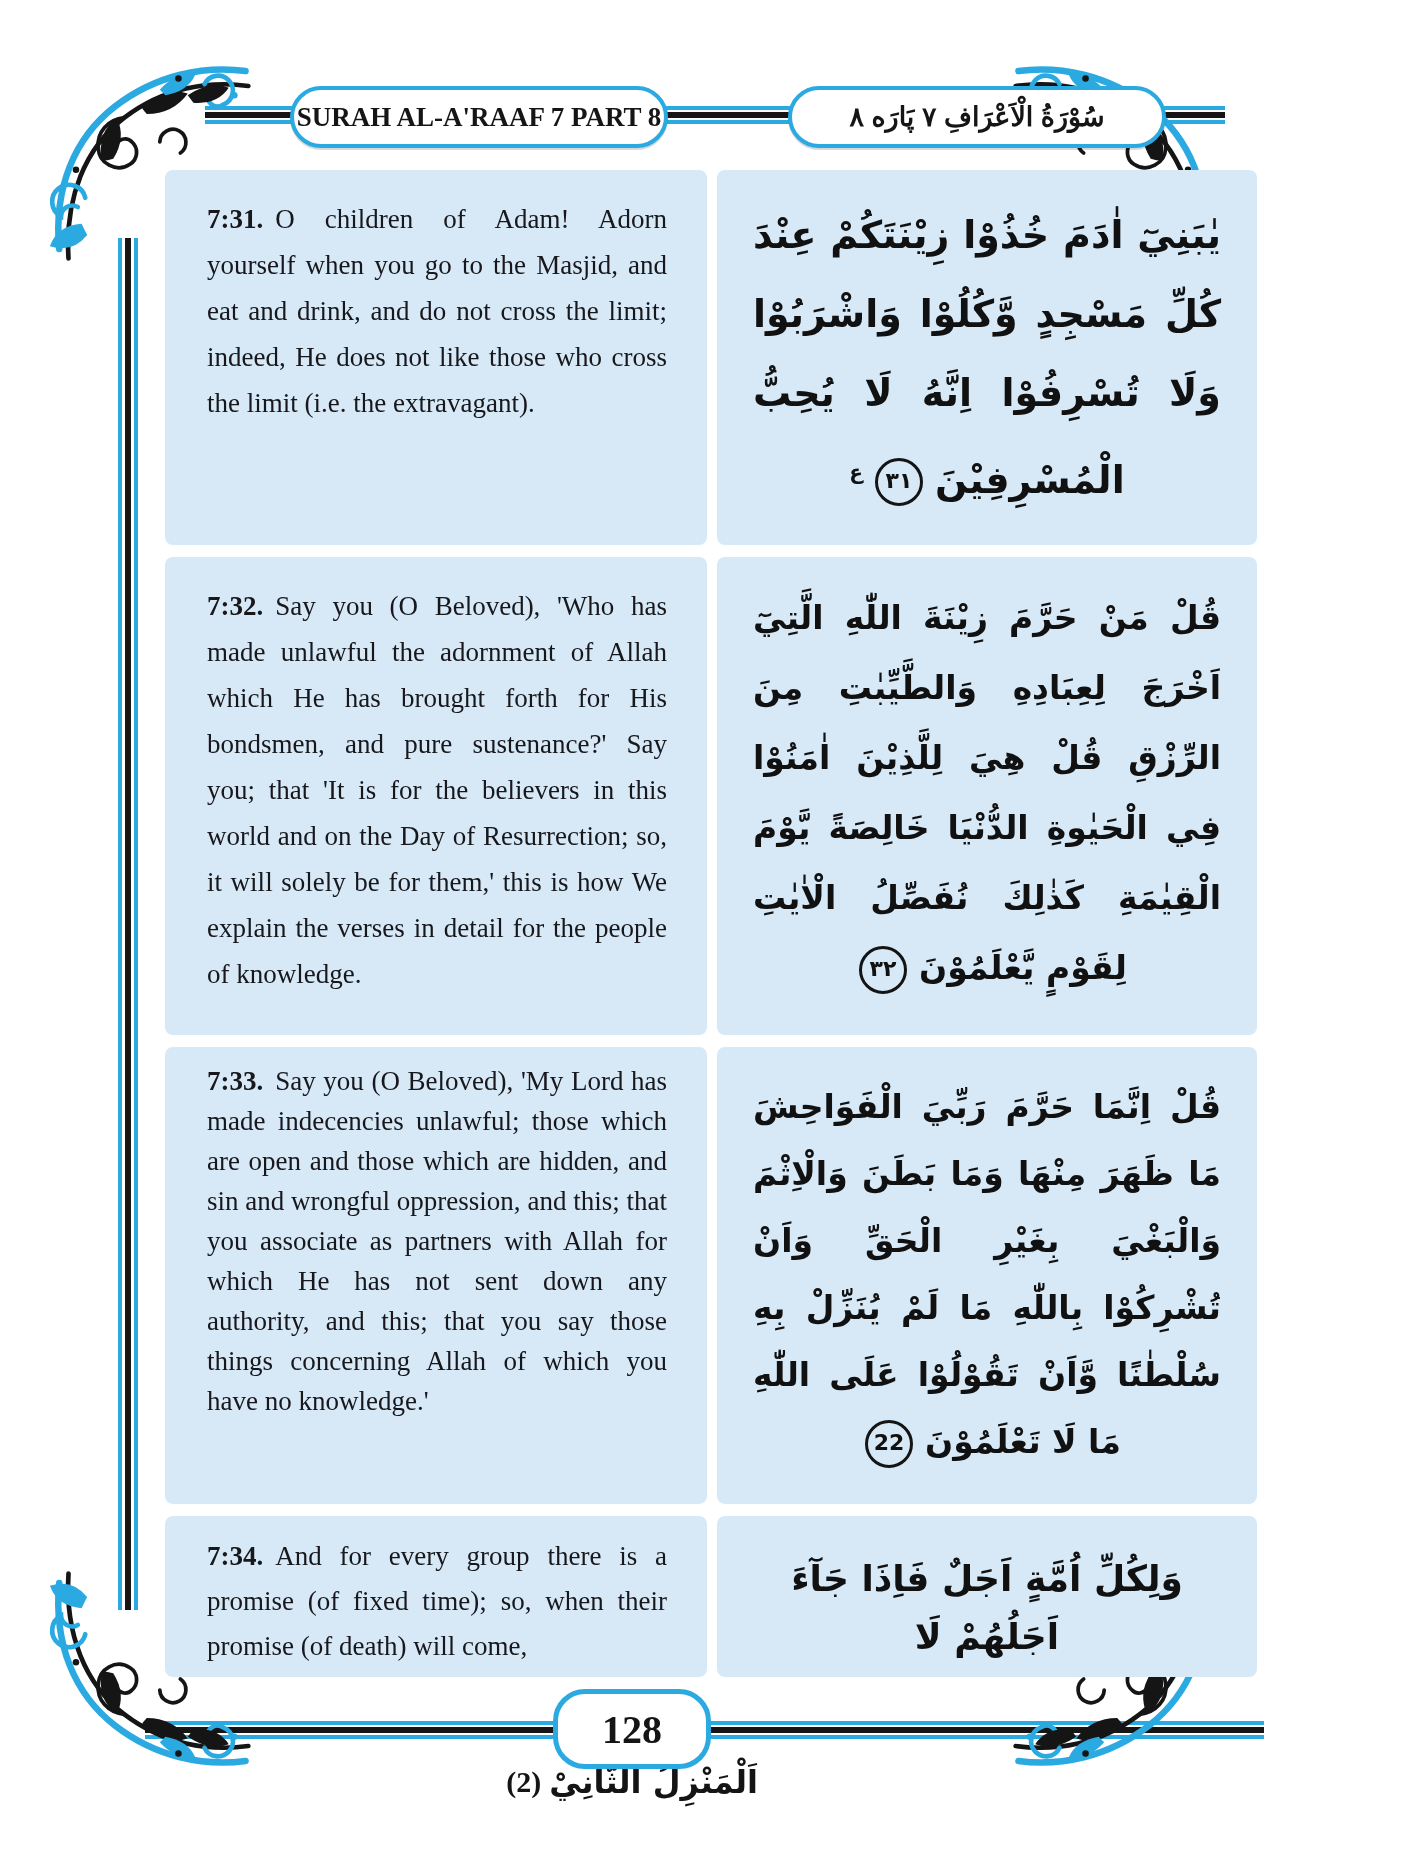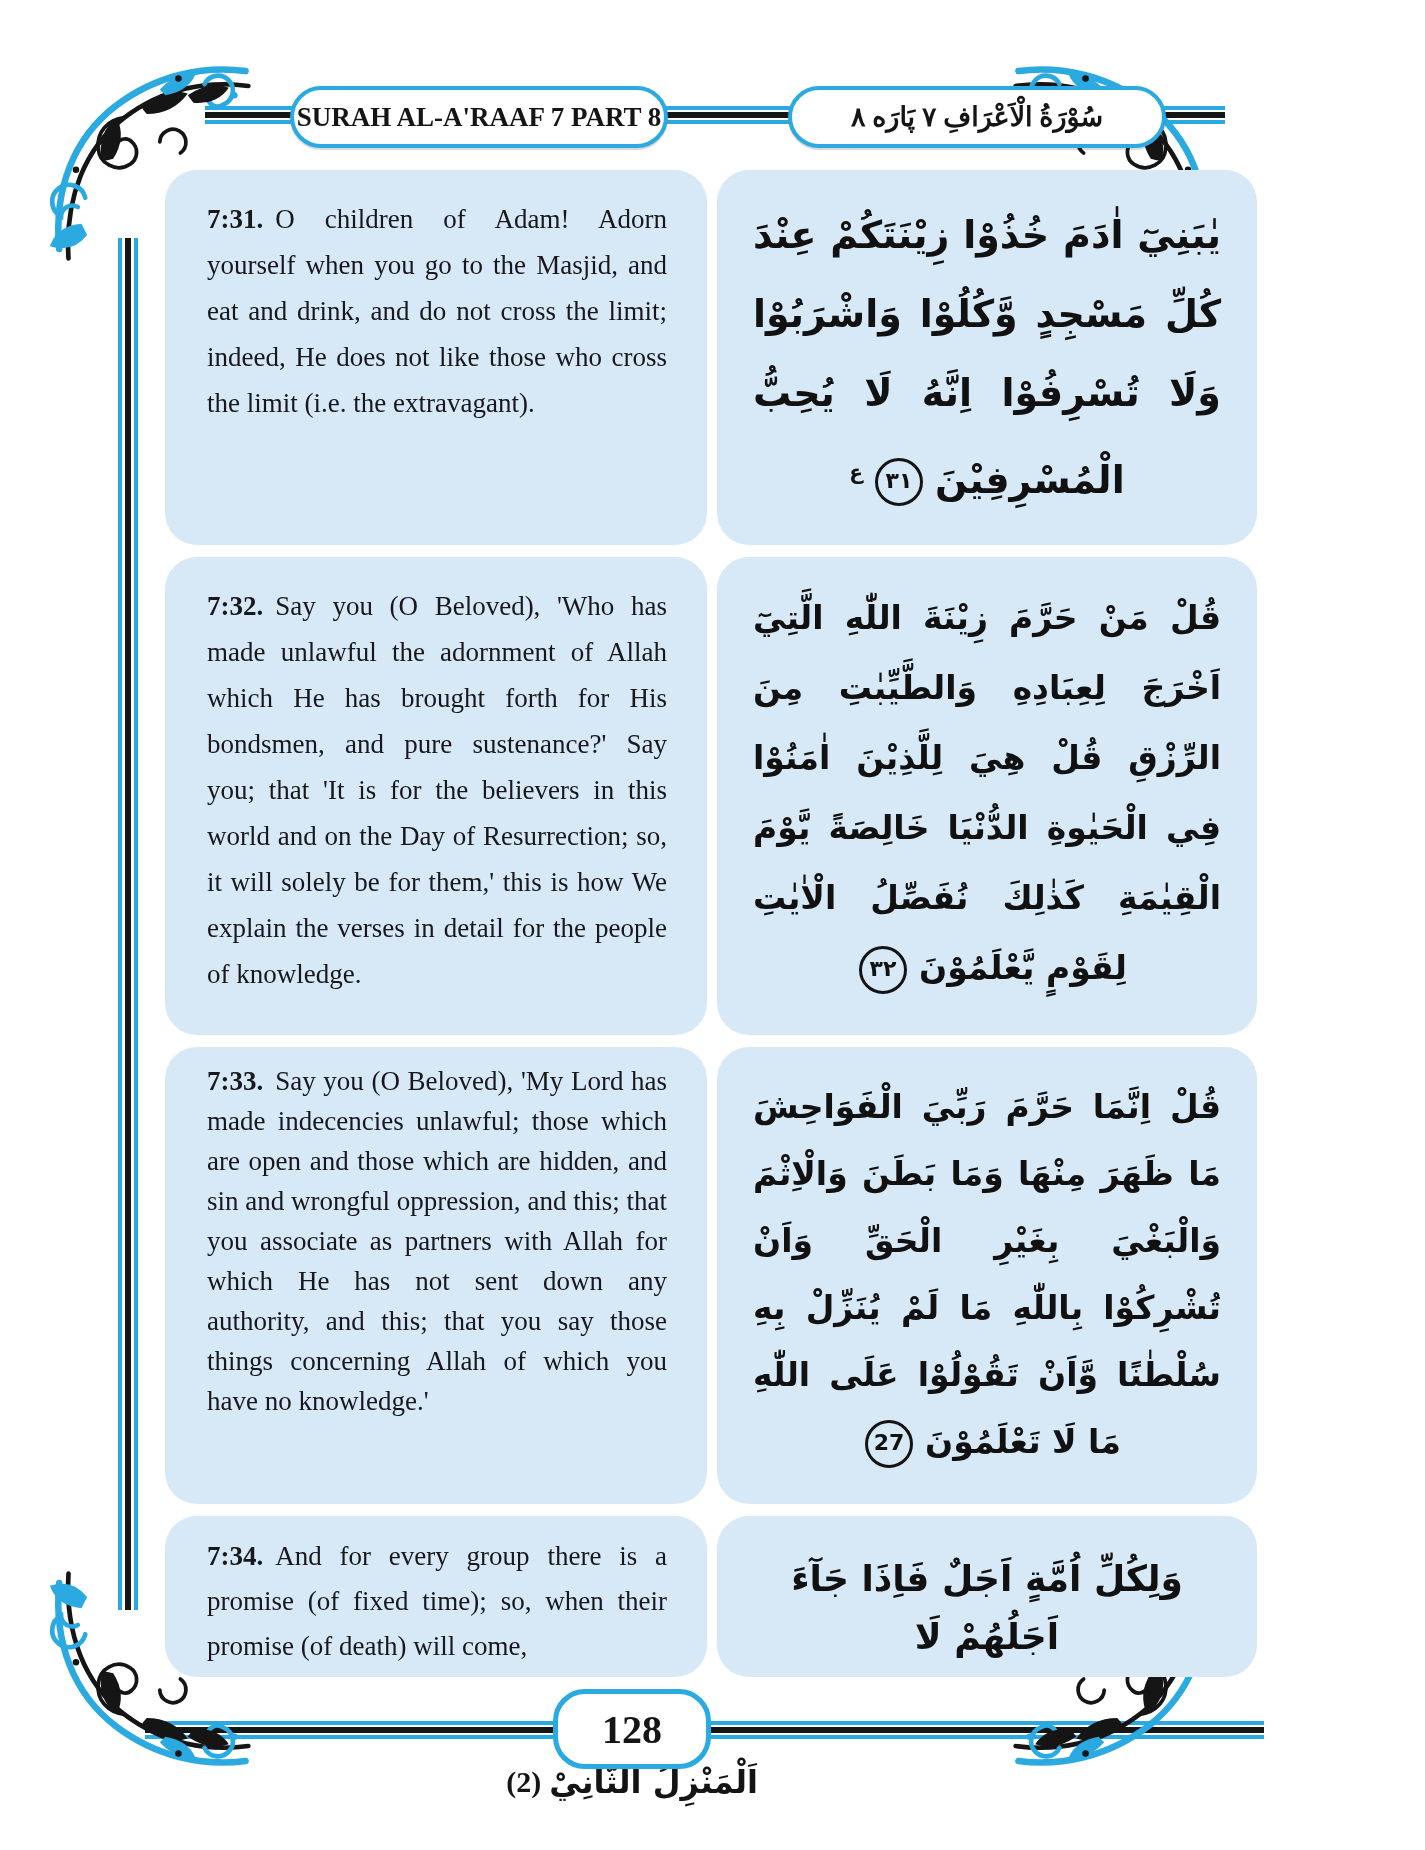--- a/index.html
+++ b/index.html
@@ -36,30 +36,30 @@
   .corner.br{right:48px;bottom:76px;transform:scale(-1,-1);}
 
   
   .banner{
     position:absolute;top:86px;height:54px;width:370px;z-index:3;
     background:#ffffff;border:4px solid #2BA9E1;border-radius:31px;
     display:flex;align-items:center;justify-content:center;
     box-shadow:0 2px 0 rgba(0,0,0,0.15);
   }
   .banner.en{left:290px;font-weight:bold;font-size:27px;letter-spacing:0px;color:#151515;}
-  .banner.ar{left:788px;font-family:Liberation Serif, serif;font-weight:bold;font-size:27px;color:#151515;}
+  .banner.ar{left:788px;font-family:Liberation Sans, sans-serif;font-weight:bold;font-size:27px;color:#151515;}
 
   
   .grid{
     position:absolute;left:165px;top:170px;width:1092px;z-index:2;
     display:grid;grid-template-columns:542px 540px;
     grid-template-rows:375px 478px 457px 161px;
     column-gap:10px;row-gap:12px;
   }
-  .panel{background:#D7E9F7;border-radius:32px;overflow:hidden;box-sizing:border-box;}
+  .panel{background:#D7E9F7;border-radius:8px;overflow:hidden;box-sizing:border-box;}
   .panel.en{
     padding:26px 40px 16px 42px;font-size:27px;line-height:46px;
     text-align:justify;color:#17171c;
   }
   .panel.en .ref{font-weight:bold;margin-right:12px;}
   .panel.en.r3{line-height:40px;padding-top:14px;}
   .panel.en.r4{line-height:45px;padding-top:18px;}
   .panel.ar{
     direction:rtl;font-family:"DejaVu Sans",sans-serif;font-weight:bold;color:#111111;
     padding:26px 36px 24px 36px;text-align:justify;text-align-last:center;
@@ -170,21 +170,21 @@
       <span class="ref">7:32.</span><span>Say you (O Beloved), 'Who has made unlawful the adornment of Allah which He has brought forth for His bondsmen, and pure sustenance?' Say you; that 'It is for the believers in this world and on the Day of Resurrection; so, it will solely be for them,' this is how We explain the verses in detail for the people of knowledge.</span>
     </div>
     <div class="panel ar r2">
       <span>قُلْ مَنْ حَرَّمَ زِيْنَةَ اللّٰهِ الَّتِيٓ اَخْرَجَ لِعِبَادِهِ وَالطَّيِّبٰتِ مِنَ الرِّزْقِ قُلْ هِيَ لِلَّذِيْنَ اٰمَنُوْا فِي الْحَيٰوةِ الدُّنْيَا خَالِصَةً يَّوْمَ الْقِيٰمَةِ كَذٰلِكَ نُفَصِّلُ الْاٰيٰتِ لِقَوْمٍ يَّعْلَمُوْنَ</span><span class="ayah">٣٢</span>
     </div>
 
     <div class="panel en r3">
       <span class="ref">7:33.</span><span>Say you (O Beloved), 'My Lord has made indecencies unlawful; those which are open and those which are hidden, and sin and wrongful oppression, and this; that you associate as partners with Allah for which He has not sent down any authority, and this; that you say those things concerning Allah of which you have no knowledge.'</span>
     </div>
     <div class="panel ar r3">
-      <span>قُلْ اِنَّمَا حَرَّمَ رَبِّيَ الْفَوَاحِشَ مَا ظَهَرَ مِنْهَا وَمَا بَطَنَ وَالْاِثْمَ وَالْبَغْيَ بِغَيْرِ الْحَقِّ وَاَنْ تُشْرِكُوْا بِاللّٰهِ مَا لَمْ يُنَزِّلْ بِهِ سُلْطٰنًا وَّاَنْ تَقُوْلُوْا عَلَى اللّٰهِ مَا لَا تَعْلَمُوْنَ</span><span class="ayah">27</span>
+      <span>قُلْ اِنَّمَا حَرَّمَ رَبِّيَ الْفَوَاحِشَ مَا ظَهَرَ مِنْهَا وَمَا بَطَنَ وَالْاِثْمَ وَالْبَغْيَ بِغَيْرِ الْحَقِّ وَاَنْ تُشْرِكُوْا بِاللّٰهِ مَا لَمْ يُنَزِّلْ بِهِ سُلْطٰنًا وَّاَنْ تَقُوْلُوْا عَلَى اللّٰهِ مَا لَا تَعْلَمُوْنَ</span><span class="ayah">22</span>
     </div>
 
     <div class="panel en r4">
       <span class="ref">7:34.</span><span>And for every group there is a promise (of fixed time); so, when their promise (of death) will come,</span>
     </div>
     <div class="panel ar r4">
       <span>وَلِكُلِّ اُمَّةٍ اَجَلٌ فَاِذَا جَآءَ اَجَلُهُمْ لَا</span>
     </div>
 
   </div>

